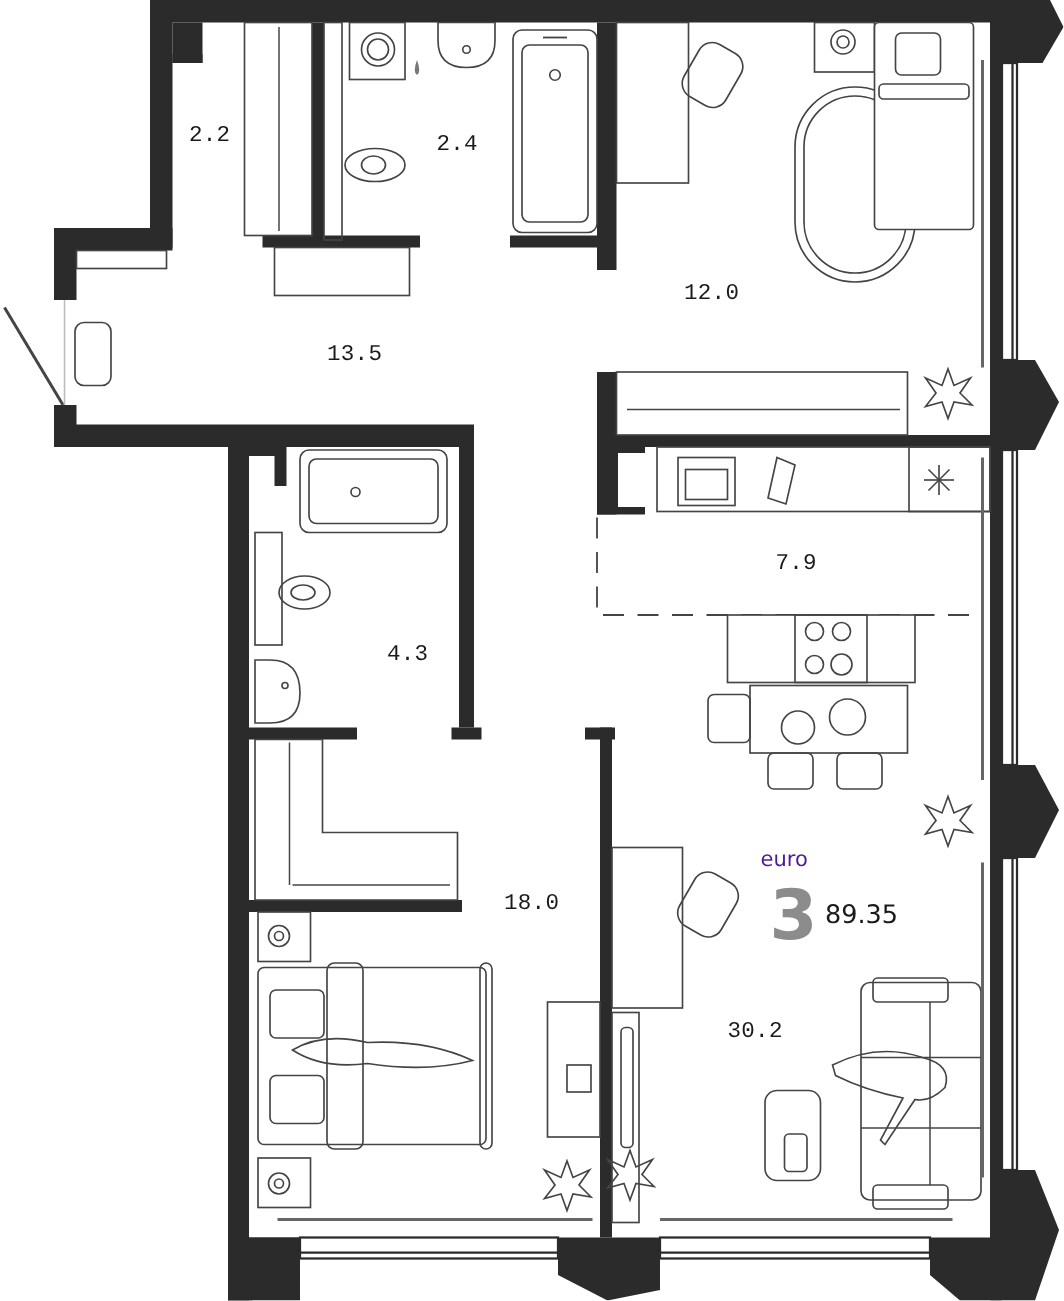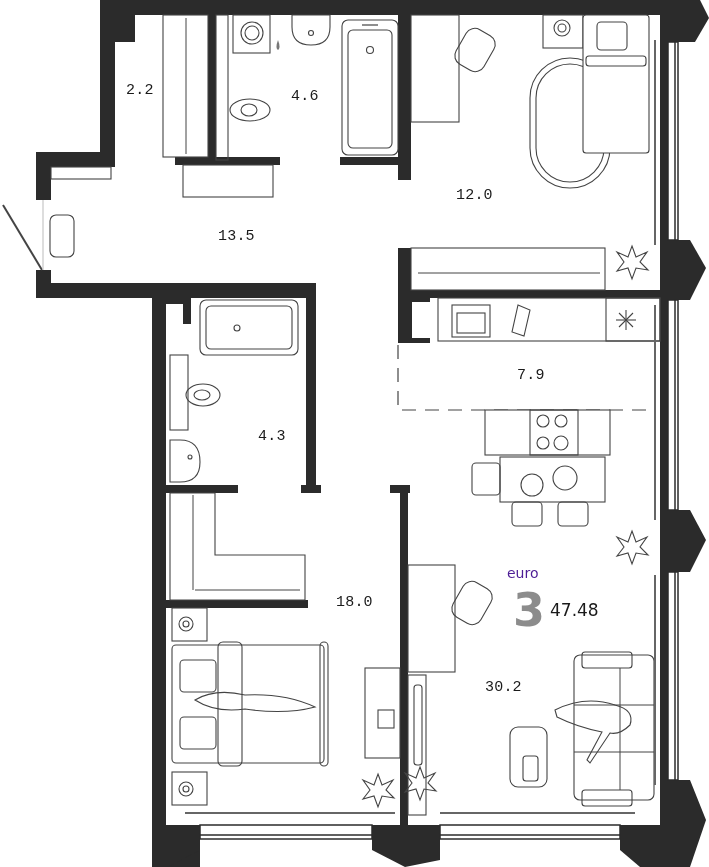--- a/index.html
+++ b/index.html
@@ -219,23 +219,23 @@
     <g transform="translate(632 547)">
       <path class="f" d="M0 -16 L4 -5 L15 -10 L8 0 L16 8 L4 6 L0 17 L-4 6 L-15 9 L-8 0 L-15 -10 L-4 -5Z"></path>
     </g>
     <line x1="655" y1="305" x2="655" y2="520" stroke="#666" stroke-width="2"></line>
     <line x1="655" y1="575" x2="655" y2="785" stroke="#666" stroke-width="2"></line>
     <line x1="440" y1="813" x2="635" y2="813" stroke="#666" stroke-width="2"></line>
   </g>
 </svg>
 
 <div class="room-label" style="left:126px; top:82px;">2.2</div>
-<div class="room-label" style="left:291px; top:88px;">4.6</div>
+<div class="room-label" style="left:291px; top:88px;">2.4</div>
 <div class="room-label" style="left:218px; top:228px;">13.5</div>
 <div class="room-label" style="left:456px; top:187px;">12.0</div>
 <div class="room-label" style="left:517px; top:367px;">7.9</div>
 <div class="room-label" style="left:244px; top:428px;margin-left:14px;">4.3</div>
 <div class="room-label" style="left:336px; top:594px;">18.0</div>
 <div class="room-label" style="left:485px; top:679px;">30.2</div>
 
 <div class="brand" style="left:507px; top:565px;">euro</div>
 <div class="rooms-num" style="left:513px; top:587px;">3</div>
-<div class="total" style="left:550px; top:600px;">47.48</div>
+<div class="total" style="left:550px; top:600px;">89.35</div>
 
 </body></html>

